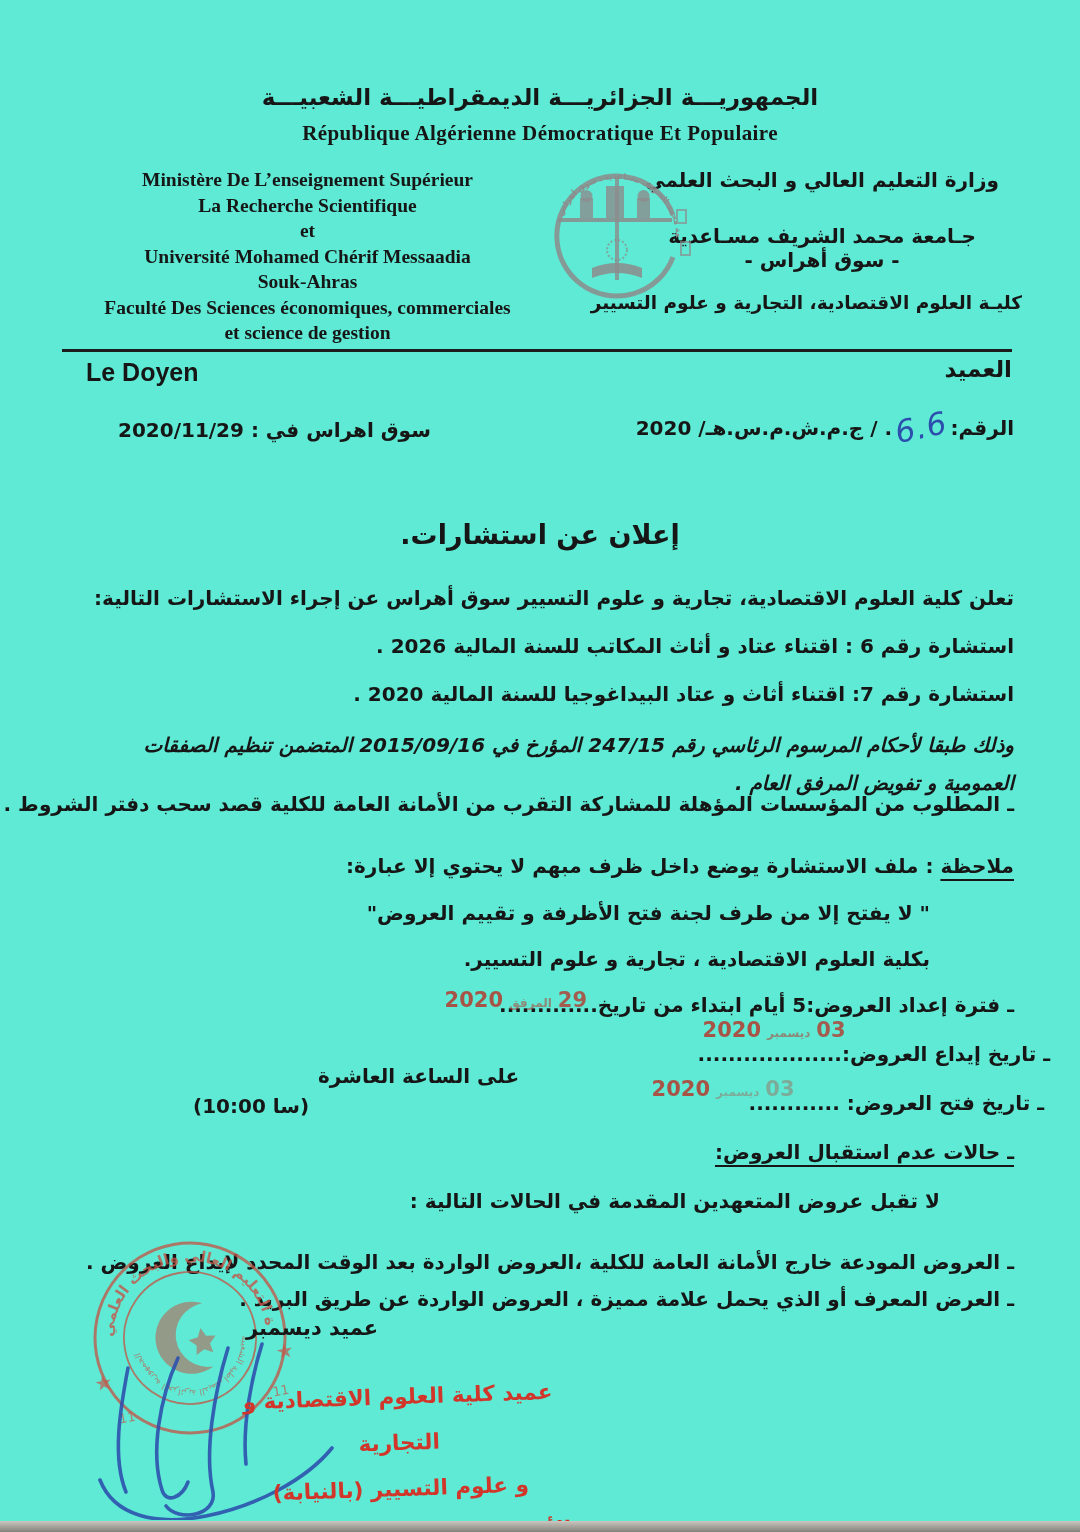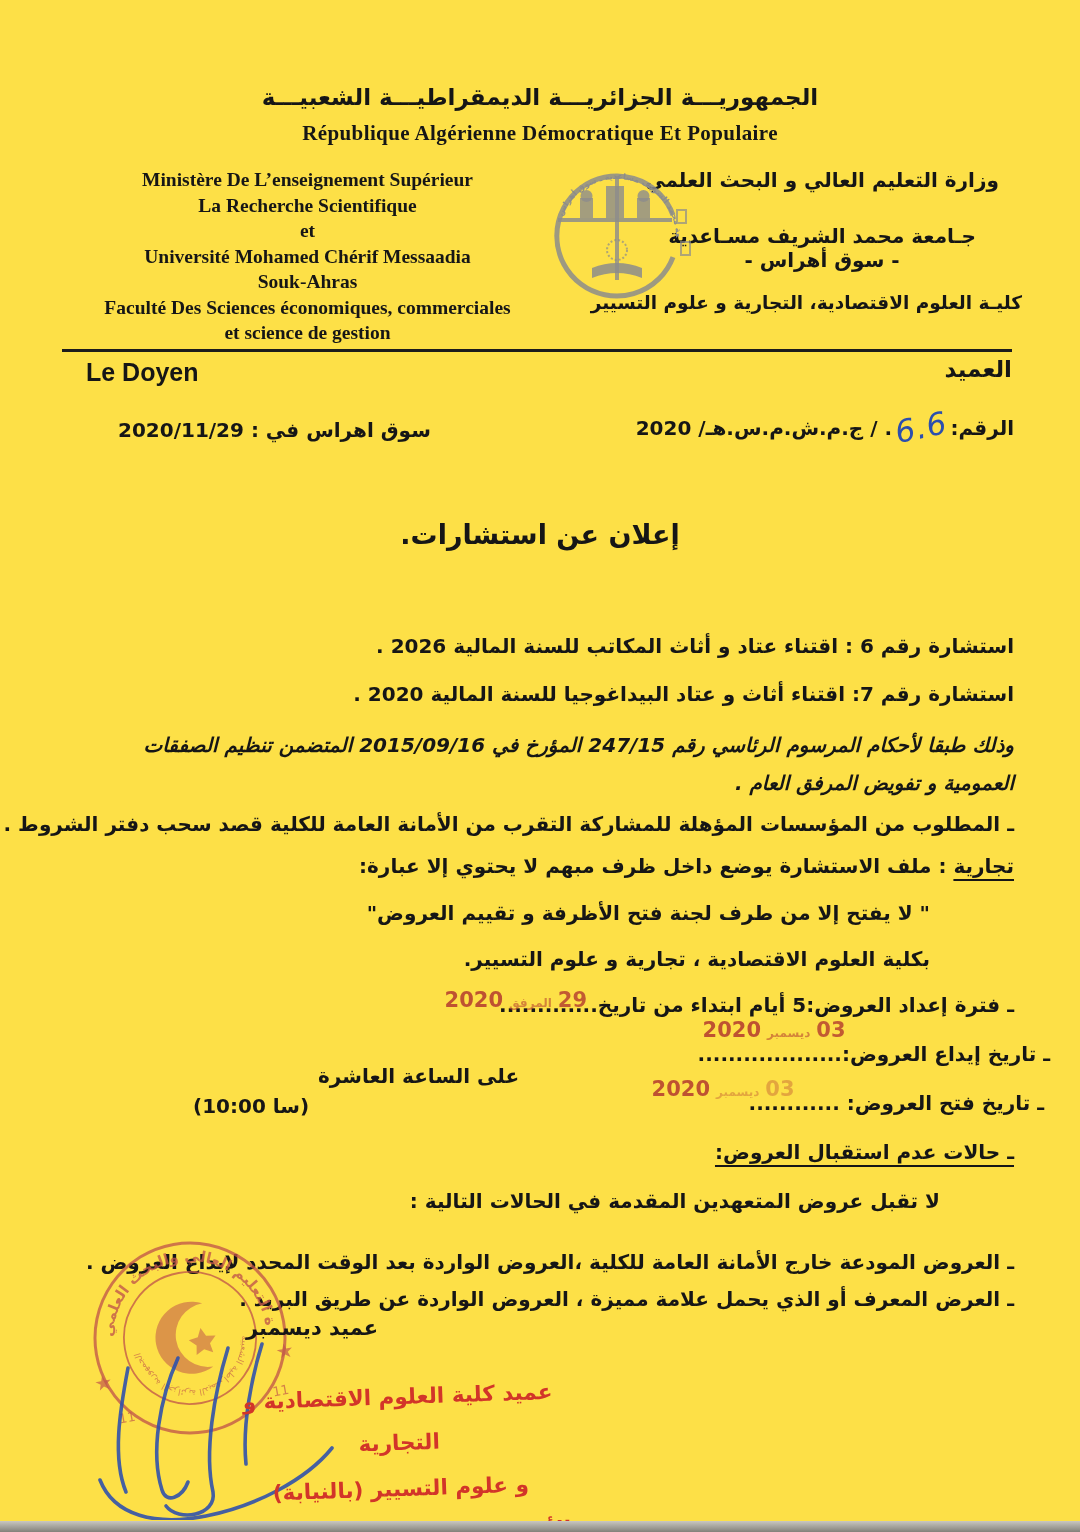--- a/index.html
+++ b/index.html
@@ -1,16 +1,16 @@
 <!DOCTYPE html>
 <html lang="ar"><head>
 <meta charset="utf-8">
 <style>
   html,body{margin:0;padding:0;background:#e8e6e0;}
-  #page{position:relative;width:1080px;height:1532px;background:#fde047;overflow:hidden;
+  #page{position:relative;width:1080px;height:1532px;background:#5eead4;overflow:hidden;
         font-family:"DejaVu Sans",sans-serif;color:#161616;}
   .abs{position:absolute;}
   .rtl{direction:rtl;unicode-bidi:plaintext;}
 
   
   .rep-ar{top:84px;left:0;right:0;text-align:center;font-size:23px;font-weight:bold;}
   .rep-fr{top:121px;left:0;right:0;text-align:center;font-size:21px;font-weight:bold;
           font-family:"Liberation Serif",serif;letter-spacing:.4px;}
   .fr-block{left:60px;top:167px;width:495px;text-align:center;font-family:"Liberation Serif",serif;
             font-weight:bold;font-size:19.5px;line-height:25.5px;}
@@ -27,21 +27,21 @@
         transform:rotate(-12deg);position:relative;top:3px;margin:0 3px;letter-spacing:1px;}
   .pdate{top:418px;left:118px;font-size:20px;font-weight:bold;direction:rtl;}
 
   .title{top:519px;left:0;right:0;text-align:center;font-size:27px;font-weight:bold;direction:rtl;}
 
   
   .para{position:absolute;right:66px;direction:rtl;text-align:right;font-size:20px;
         font-weight:bold;white-space:nowrap;}
   .p1{top:586px;} .p2{top:634px;} .p3{top:682px;}
   .p4{top:726px;width:948px;white-space:normal;line-height:38px;font-style:italic;}
-  .p5{top:812px;} .p6{top:854px;}
+  .p5{top:792px;} .p6{top:854px;}
   .p7{top:901px;right:150px;} .p8{top:947px;right:150px;margin-left:37px;}
   .p9{top:1140px;} .p10{top:1189px;right:140px;}
   .p11{top:1250px;} .p12{top:1287px;}
   .ul{text-decoration:underline;text-underline-offset:6px;text-decoration-thickness:2px;}
 
   
   .drow{position:absolute;direction:rtl;text-align:right;font-size:20px;font-weight:bold;white-space:nowrap;}
   .d1{top:993px;right:66px;} .d2{top:1042px;right:30px;} .d3{top:1091px;right:36px;}
   .dots{letter-spacing:1.5px;}
   .stamp{color:#b43a2e;display:inline-block;position:relative;direction:rtl;white-space:nowrap;
@@ -115,25 +115,26 @@
 
   <div class="abs dean-ar">العميد</div>
   <div class="abs dean-fr">Le Doyen</div>
 
   <div class="abs ref"><span>الرقم:</span><span class="hand">6.6</span><span>. / ج.م.ش.م.س.هـ/ 2020</span></div>
 
   <div class="abs pdate">سوق اهراس في : 2020/11/29</div>
 
   <div class="abs title">إعلان عن استشارات.</div>
 
+  <div class="abs para p1">تعلن كلية العلوم الاقتصادية، تجارية و علوم التسيير سوق أهراس عن إجراء الاستشارات التالية:</div>
   <div class="abs para p2">استشارة رقم 6 : اقتناء عتاد و أثاث المكاتب للسنة المالية 2026 .</div>
   <div class="abs para p3">استشارة رقم 7:  اقتناء أثاث و عتاد البيداغوجيا للسنة المالية 2020 .</div>
   <div class="abs para p4">وذلك طبقا لأحكام المرسوم الرئاسي رقم 247/15 المؤرخ في 2015/09/16 المتضمن تنظيم الصفقات العمومية و تفويض المرفق العام .</div>
   <div class="abs para p5">ـ المطلوب من المؤسسات المؤهلة للمشاركة التقرب من الأمانة العامة للكلية قصد سحب دفتر الشروط .</div>
-  <div class="abs para p6"><span class="ul">تجارية</span><span> : ملف الاستشارة يوضع داخل ظرف مبهم لا يحتوي إلا عبارة:</span></div>
+  <div class="abs para p6"><span class="ul">ملاحظة</span><span> : ملف الاستشارة يوضع داخل ظرف مبهم لا يحتوي إلا عبارة:</span></div>
   <div class="abs para p7">" لا يفتح إلا من طرف لجنة فتح الأظرفة و تقييم العروض"</div>
   <div class="abs para p8">بكلية العلوم الاقتصادية ، تجارية و علوم التسيير.</div>
 
   <div class="abs drow d1"><span>ـ فترة إعداد العروض:5 أيام ابتداء من تاريخ</span><span class="dots">.............</span><span class="stamp s1"><span class="d">29</span><span class="m">المرفق</span><span class="y">2020</span></span></div>
 
   <div class="abs drow d2"><span>ـ تاريخ إيداع العروض:</span><span class="dots">...................</span><span class="stamp s2"><span class="d">03</span><span class="m">ديسمبر</span><span class="y">2020</span></span></div>
 
   <div class="abs drow d3"><span>ـ تاريخ فتح العروض: </span><span class="dots">............</span><span class="stamp s3"><span class="d">03</span><span class="m">ديسمبر</span><span class="y">2020</span></span></div>
 
   <div class="abs time1">على الساعة العاشرة</div>

